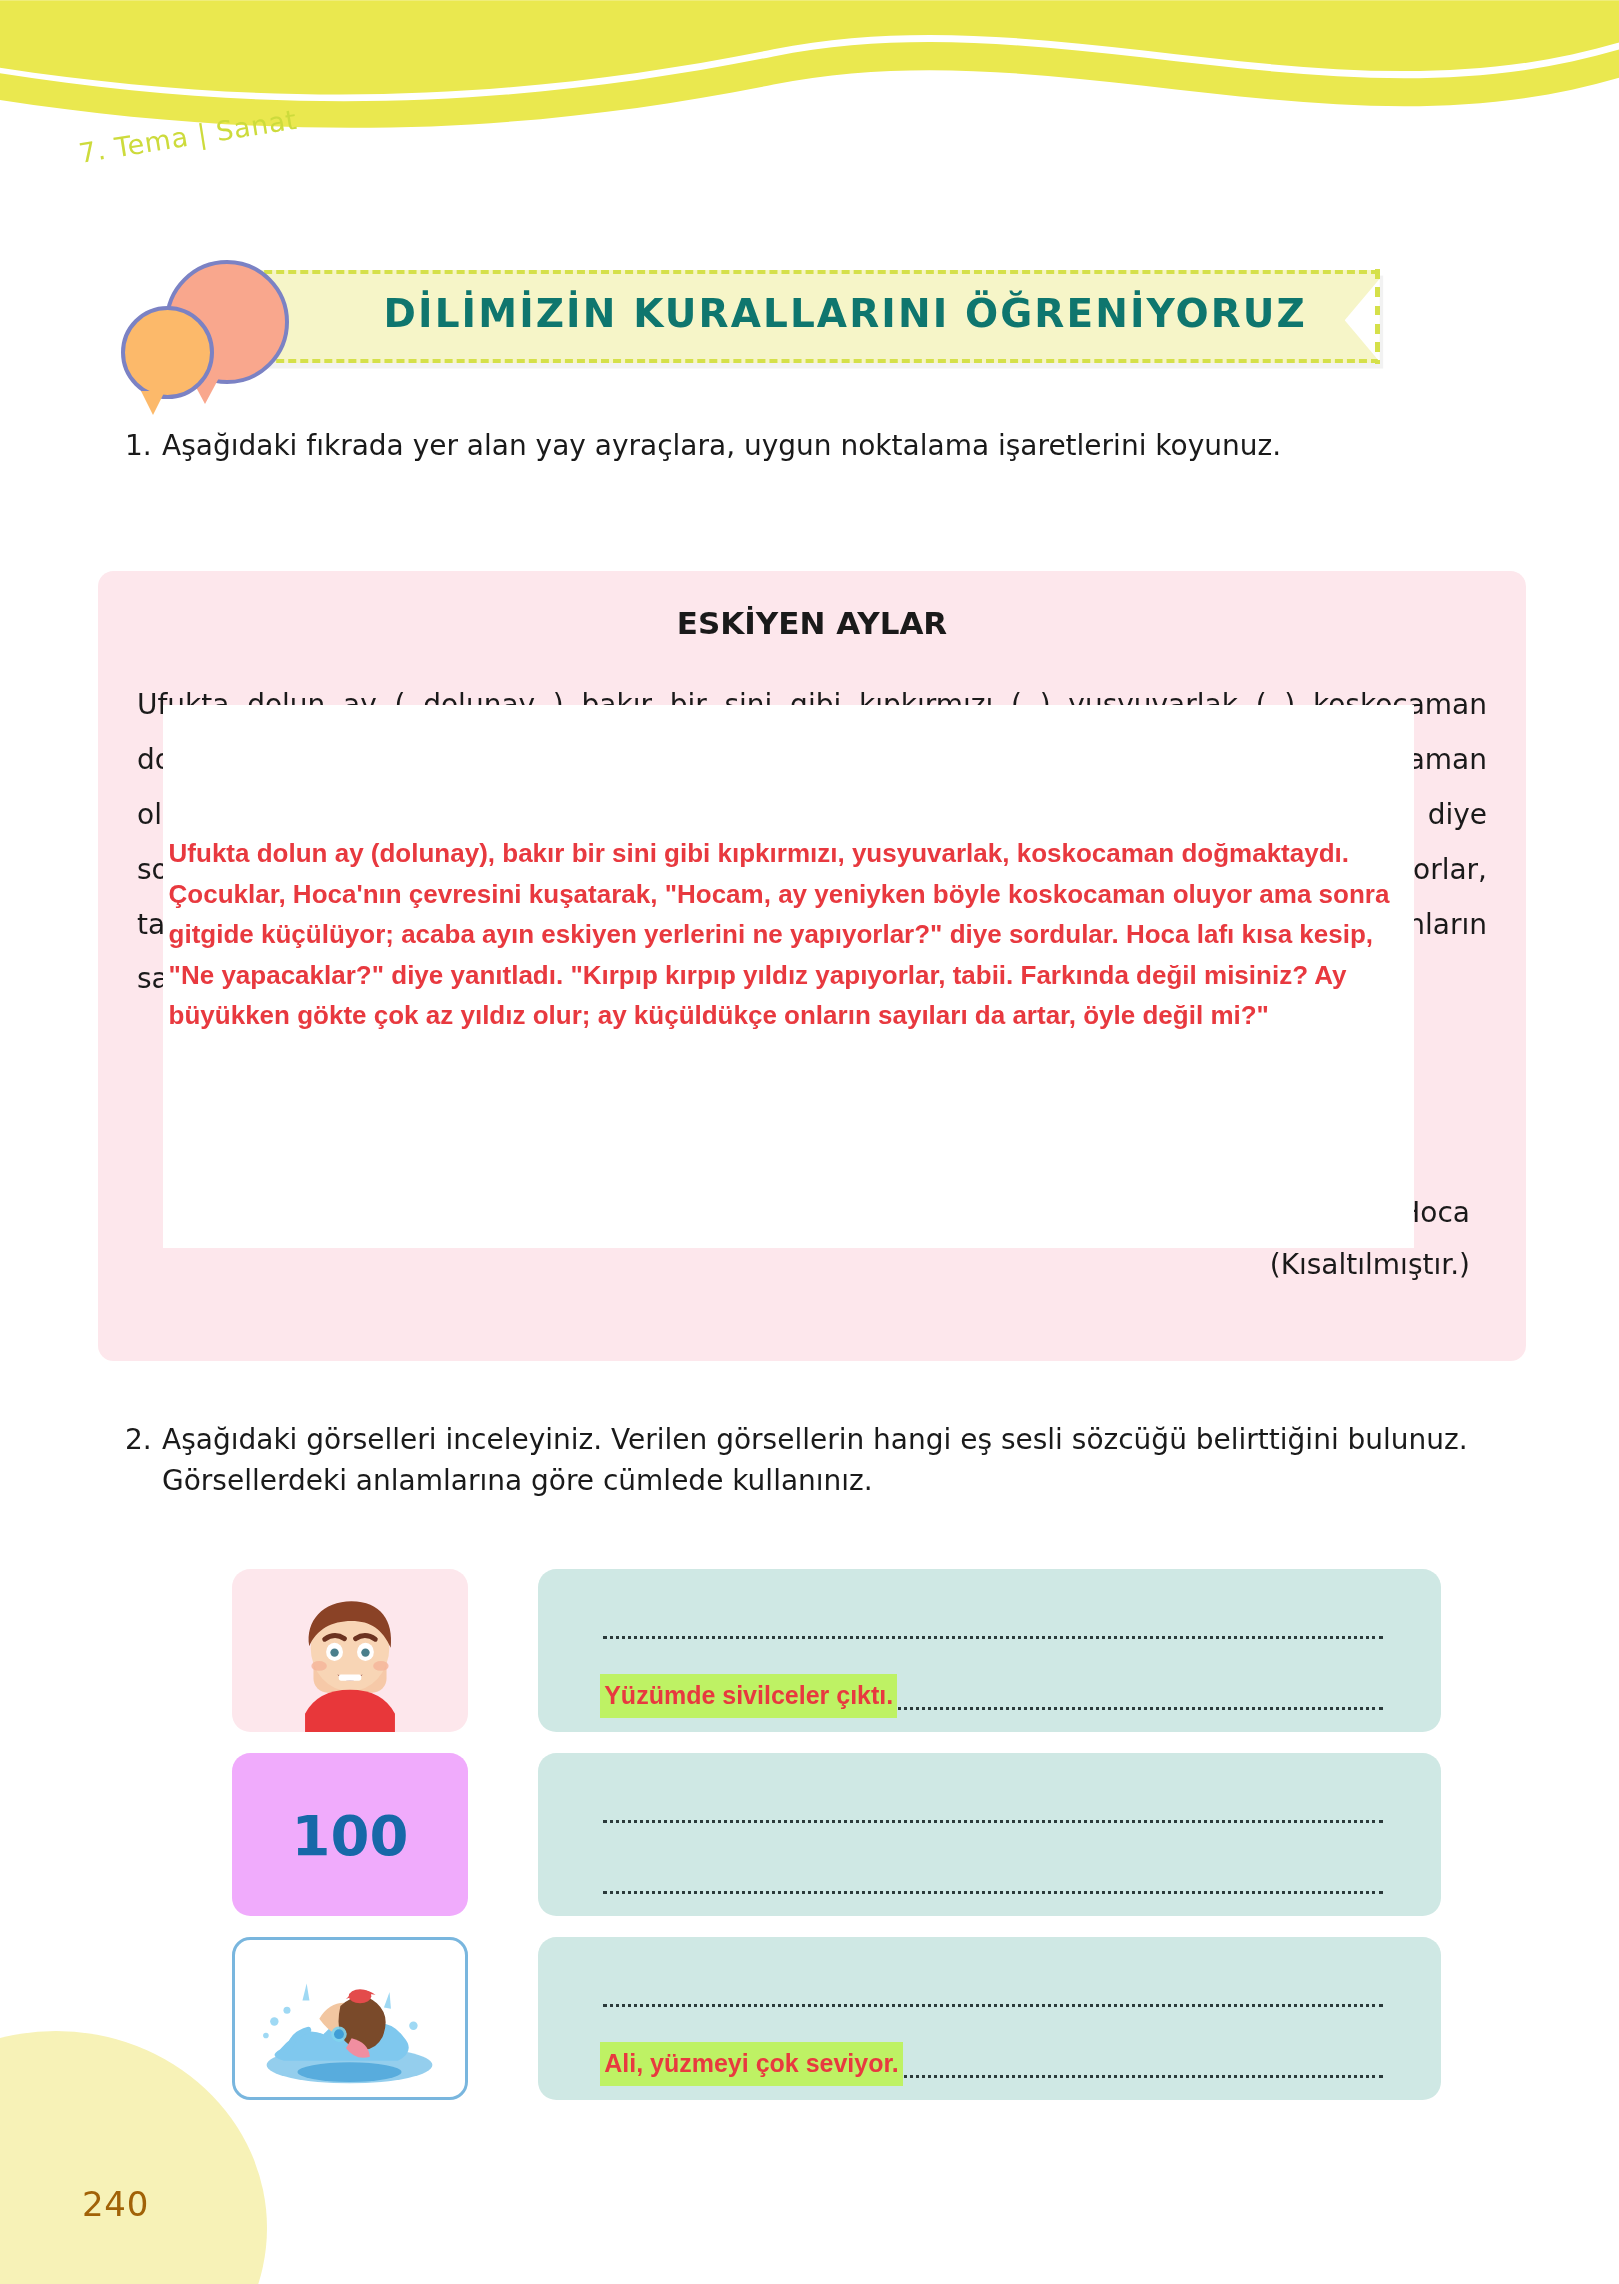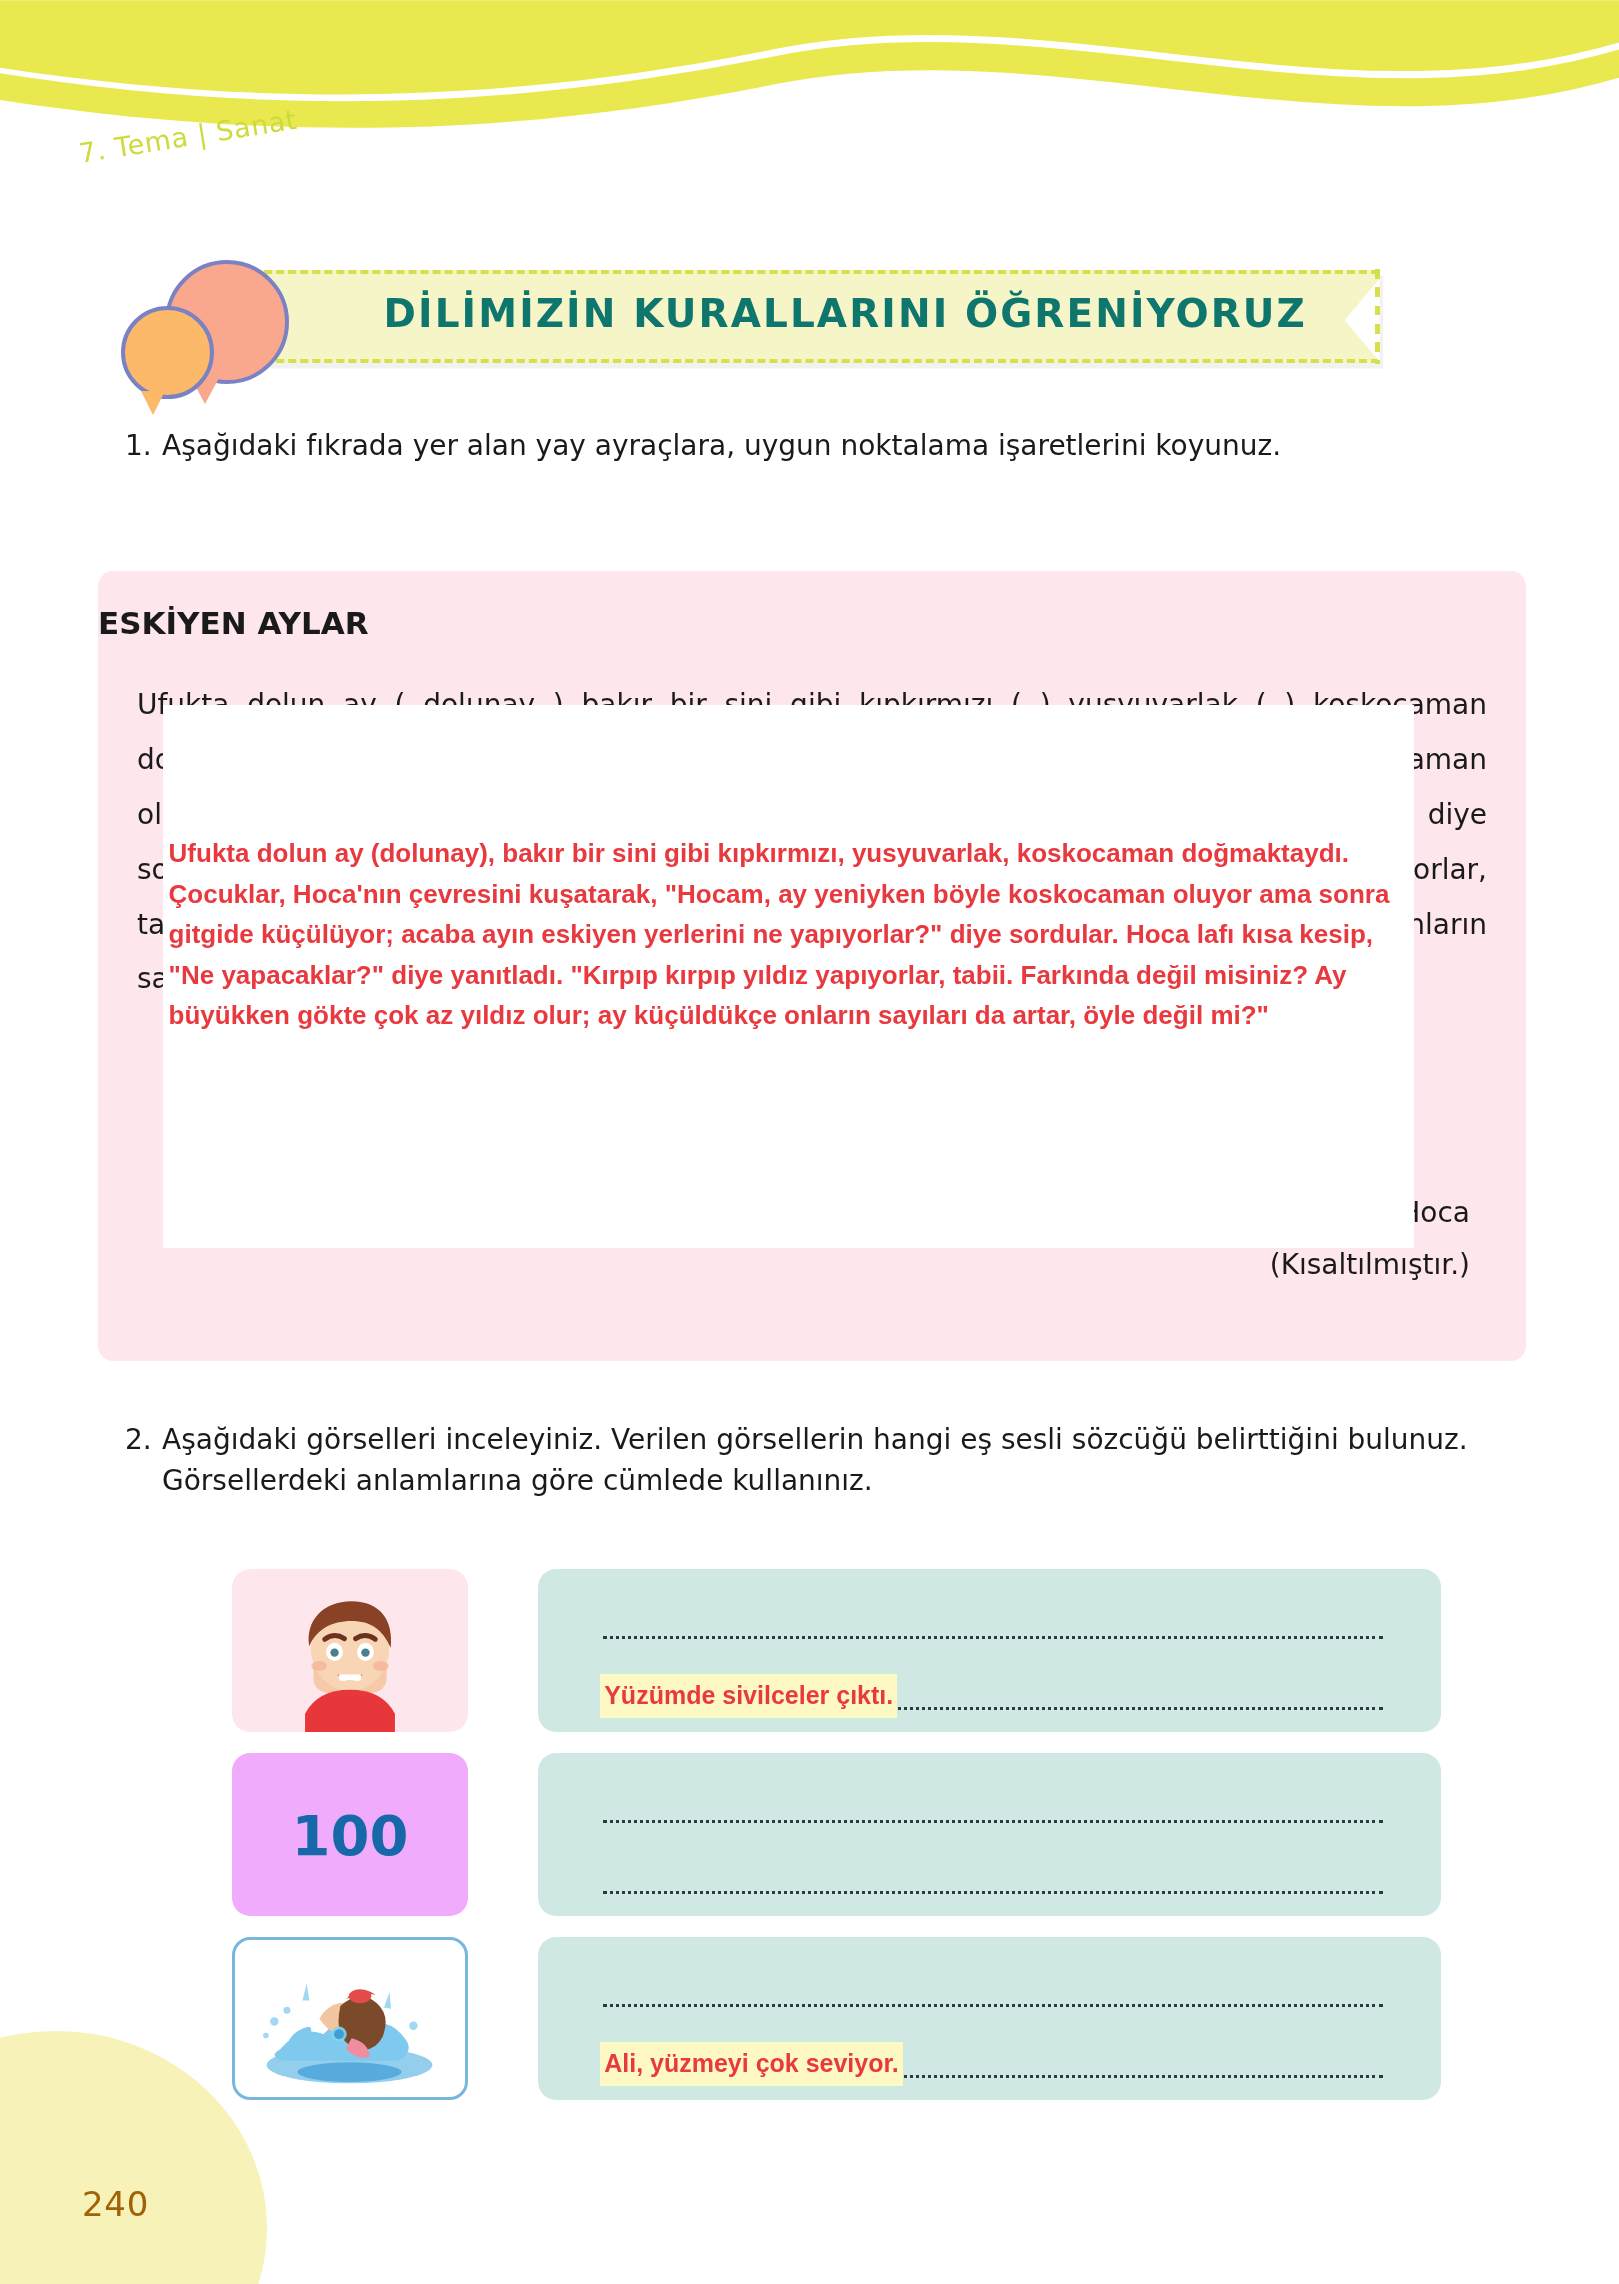--- a/index.html
+++ b/index.html
@@ -142,21 +142,21 @@
     top: 571px;
     width: 1428px;
     height: 790px;
     background: #fde7ec;
     border-radius: 15.5px;
   }
   .pink-title {
     position: absolute;
     top: 34px;
     left: 0; right: 0;
-    text-align: left;
+    text-align: center;
     font-family: "DejaVu Sans", sans-serif;
     font-weight: bold;
     font-size: 31px;
     color: #1a1a1a;
   }
   .pink-para {
     position: absolute;
     left: 39px;
     top: 107px;
     width: 1350px;
@@ -240,21 +240,21 @@
     width: 780px;
     height: 0;
     border-top: 3.5px dotted #2b3a3a;
   }
   .dots.l1 { top: 67px; }
   .dots.l2 { top: 138px; }
   .red-answer {
     position: absolute;
     left: 62px;
     top: 105px;
-    background: #fef9c3;
+    background: #bef264;
     color: #e8393f;
     font-family: "Liberation Sans", sans-serif;
     font-weight: bold;
     font-size: 25px;
     padding: 7px 4.2px 8.4px 4.2px;
     white-space: nowrap;
   }
   .red-answer.wide { padding-right: 127px; }
 
   

